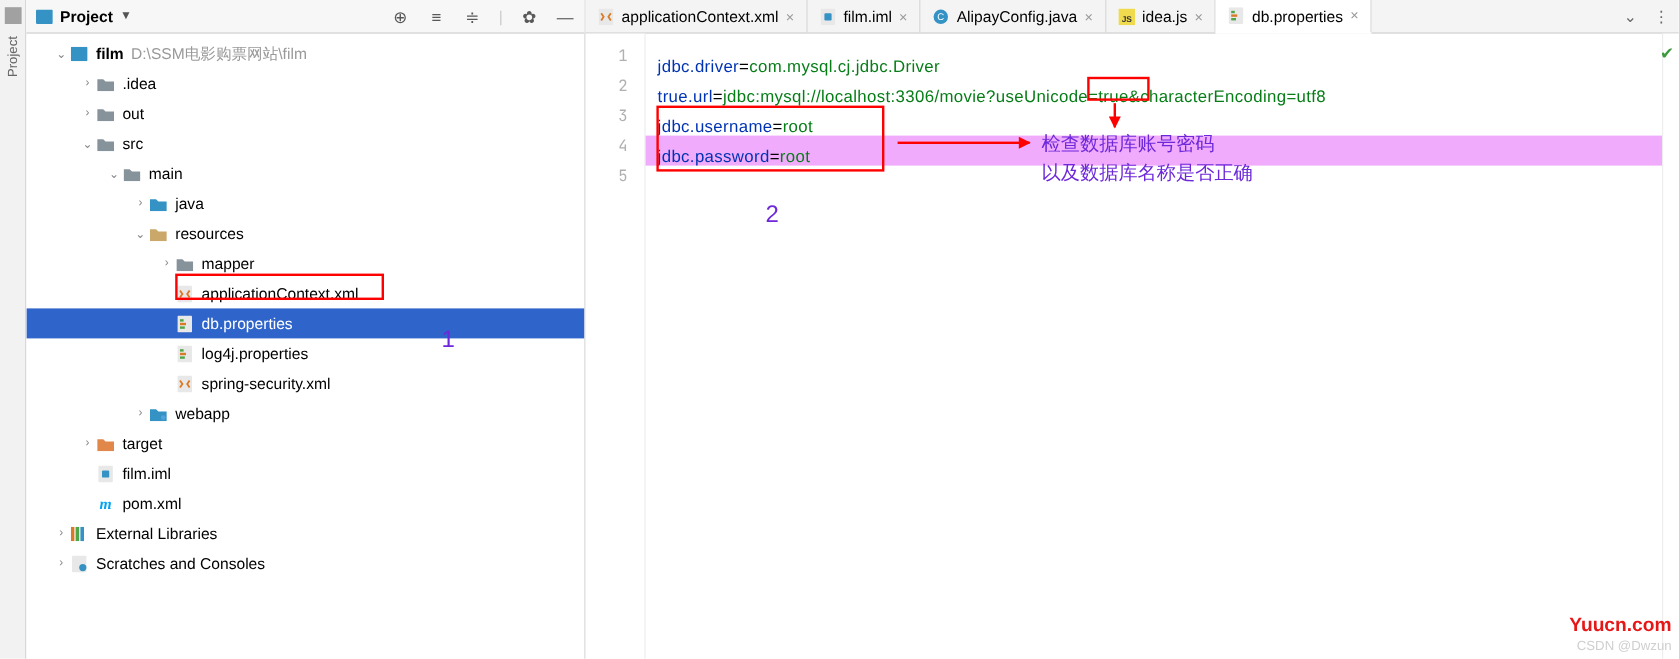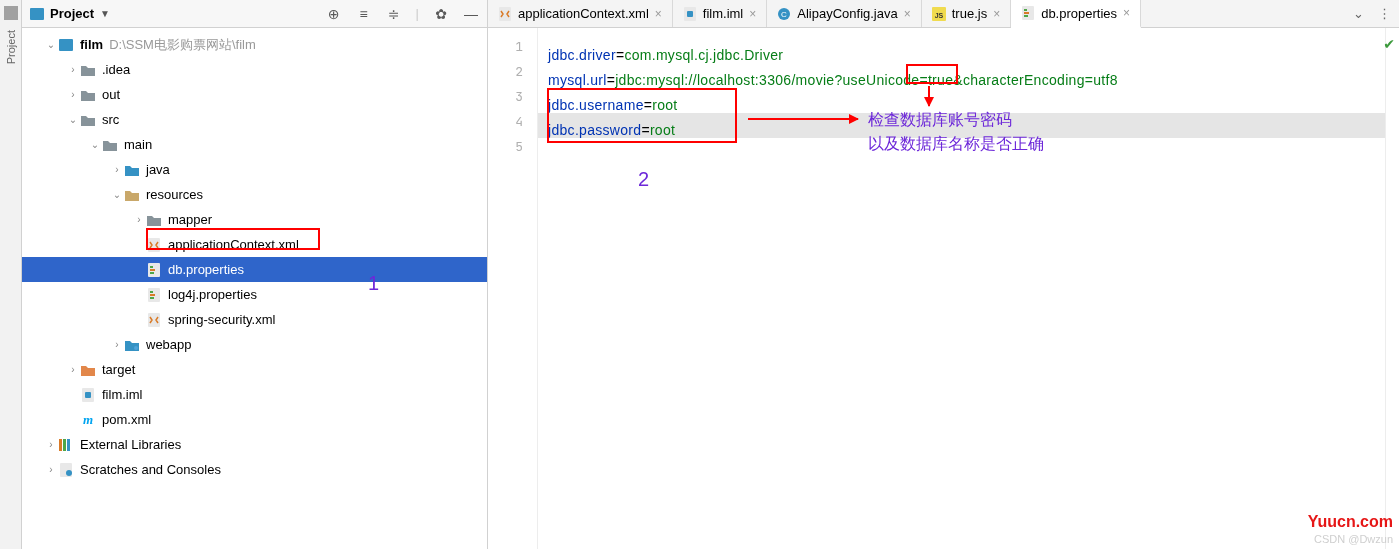--- a/index.html
+++ b/index.html
@@ -42,21 +42,21 @@
 .tab-icon { width: 14px; height: 14px; display: flex; align-items: center; justify-content: center; }
 .tab-close { color: #999; font-size: 12px; }
 .tabs-spacer { flex: 1; }
 .tabs-right { display: flex; align-items: center; padding: 0 8px; gap: 14px; color: #666; }
 
 .editor-body { flex: 1; display: flex; position: relative; }
 .gutter { width: 50px; background: #fff; border-right: 1px solid #ededed; padding-top: 10px; }
 .gutter-line { height: 25px; text-align: right; padding-right: 14px; color: #b0b0b0; font-family: "JetBrains Mono", Consolas, monospace; font-size: 13px; }
 .code-area { flex: 1; font-family: "JetBrains Mono", Consolas, monospace; font-size: 14px; padding-top: 10px; position: relative; letter-spacing: 0.3px; }
 .code-line { height: 25px; display: flex; align-items: flex-end; padding-left: 10px; white-space: pre; }
-.code-line.current { background: #e5e5e5; }
+.code-line.current { background: #f0abfc; }
 .k-key { color: #0033b3; }
 .k-eq { color: #000; }
 .k-val { color: #067d17; }
 .right-gutter { width: 14px; background: #fff; border-left: 1px solid #ededed; position: relative; }
 .check-ok { position: absolute; top: 8px; right: 4px; color: #3c9a3c; font-size: 14px; }
 .anno-box { position: absolute; border: 2px solid #ff0000; }
 .anno-text { position: absolute; color: #6d28d9; font-size: 16px; }
 .anno-arrow { position: absolute; height: 2px; background: #ff0000; }
 .anno-arrow::after { content: ""; position: absolute; right: -1px; top: -4px; border-left: 10px solid #ff0000; border-top: 5px solid transparent; border-bottom: 5px solid transparent; }
 .anno-arrow-down { position: absolute; width: 2px; background: #ff0000; }
@@ -336,21 +336,21 @@
             <span>AlipayConfig.java</span>
             <span class="tab-close">×</span>
           </div>
           <div class="tab">
             <span class="tab-icon">
               <svg width="14" height="14">
                 <rect width="14" height="14" fill="#f0db4f" rx="1"></rect>
                 <text x="7" y="11" font-size="7" fill="#333" text-anchor="middle" font-weight="700">JS</text>
               </svg>
             </span>
-            <span>true.js</span>
+            <span>idea.js</span>
             <span class="tab-close">×</span>
           </div>
           <div class="tab active">
             <span class="tab-icon">
               <svg width="14" height="14">
                 <rect width="12" height="14" x="1" fill="#e8e8e8" rx="1"></rect>
                 <rect x="3" y="3" width="3" height="2" fill="#4fa648"></rect>
                 <rect x="3" y="6" width="5" height="2" fill="#d97a27"></rect>
                 <rect x="3" y="9" width="4" height="2" fill="#4fa648"></rect>
               </svg>
@@ -369,21 +369,21 @@
     <div class="editor-body">
       <div class="gutter" id="gutter">
           <div class="gutter-line">1</div>
           <div class="gutter-line">2</div>
           <div class="gutter-line">3</div>
           <div class="gutter-line">4</div>
           <div class="gutter-line">5</div>
         </div>
       <div class="code-area" id="code">
           <div class="code-line"><span class="k-key">jdbc.driver</span><span class="k-eq">=</span><span class="k-val">com.mysql.cj.jdbc.Driver</span></div>
-          <div class="code-line"><span class="k-key">mysql.url</span><span class="k-eq">=</span><span class="k-val">jdbc:mysql://localhost:3306/movie?useUnicode=true&amp;characterEncoding=utf8</span></div>
+          <div class="code-line"><span class="k-key">true.url</span><span class="k-eq">=</span><span class="k-val">jdbc:mysql://localhost:3306/movie?useUnicode=true&amp;characterEncoding=utf8</span></div>
           <div class="code-line"><span class="k-key">jdbc.username</span><span class="k-eq">=</span><span class="k-val">root</span></div>
           <div class="code-line current"><span class="k-key">jdbc.password</span><span class="k-eq">=</span><span class="k-val">root</span></div>
           <div class="code-line"></div>
         </div>
       <div class="right-gutter">
         <span class="check-ok">✔</span>
       </div>
 
       <div class="anno-box" style="left:59px; top:60px; width:190px; height:55px;"></div>
       <div class="anno-box" style="left:418px; top:36px; width:52px; height:20px;"></div>

